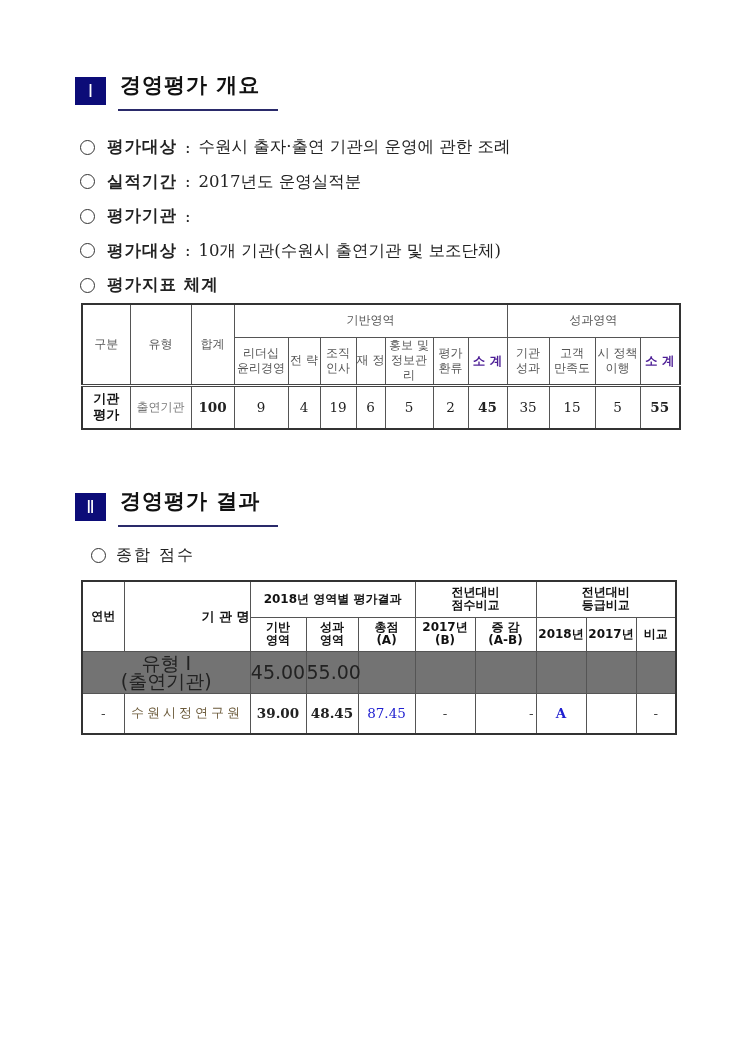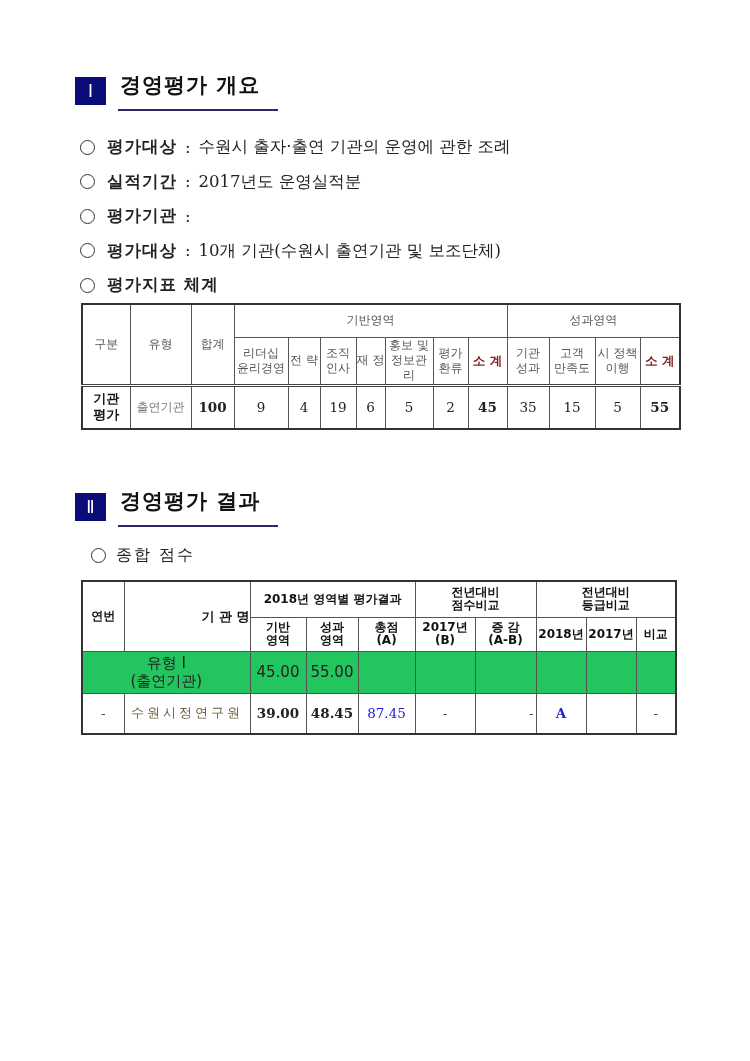--- a/index.html
+++ b/index.html
@@ -14,32 +14,32 @@
                border-bottom: 2px solid #2a2a6a; letter-spacing: 1px; }
   .bullets { position: absolute; left: 80px; top: 130px; }
   .bullet { height: 34.5px; display: flex; align-items: center; font-size: 16.5px; }
   .circle { width: 13px; height: 13px; border: 1.3px solid #333; border-radius: 50%; margin-right: 12px; }
   .b-label { font-weight: bold; letter-spacing: 1px; }
   .b-sep { margin: 0 8px; }
   table { border-collapse: collapse; position: absolute; table-layout: fixed; }
   td, th { border: 1px solid #555; text-align: center; vertical-align: middle; padding: 0; }
   #t1 { left: 81px; top: 303px; border: 2px solid #333; font-family: "DejaVu Sans", sans-serif; }
   #t1 th { font-weight: normal; font-size: 12px; color: #555; line-height: 15px; }
-  #t1 th.bold { font-weight: bold; color: #7f1d1d; font-size: 12.5px; }
+  #t1 th.bold { font-weight: bold; color: #4c1d95; font-size: 12.5px; }
   #t1 td { font-family: "DejaVu Serif", serif; font-size: 13.5px; color: #222; }
   #t1 td.bold { font-weight: bold; }
   #t1 td.rowhead { font-family: "DejaVu Sans", sans-serif; font-weight: bold; font-size: 13px; line-height: 16px; color: #111; }
   #t1 td.typ { font-family: "DejaVu Sans", sans-serif; color: #777; font-size: 12px; }
   #t1 tr.h2 th { border-bottom: 3px double #444; }
   .sub { position: absolute; left: 91px; top: 545px; display: flex; align-items: center;
          font-family: "DejaVu Sans", sans-serif; font-size: 16px; letter-spacing: 2px; }
   .sub .circle { margin-right: 10px; }
   #t2 { left: 81px; top: 580px; border: 2px solid #333; font-family: "DejaVu Sans", sans-serif; }
   #t2 th { font-weight: bold; font-size: 12px; color: #111; line-height: 13px; }
-  #t2 tr.g td { background: #22c55e; font-size: 15px; font-family: "DejaVu Sans", sans-serif; }
+  #t2 tr.g td { background: #737373; font-size: 19px; font-family: "DejaVu Sans", sans-serif; }
   #t2 td.grp { line-height: 18px; font-size: 14px; }
   #t2 tr.d td { font-size: 13.5px; font-family: "DejaVu Serif", serif; font-weight: bold; color: #222; }
   #t2 tr.d td.name { font-family: "DejaVu Sans", sans-serif; font-weight: normal; color: #6b5a3a; letter-spacing: 3px; font-size: 13px; margin-top: 36px; }
   #t2 tr.d td.blue { color: #2020d0; font-weight: normal; }
   #t2 tr.d td.dash { font-weight: normal; color: #444; }
   #t2 tr.d td.right { text-align: right; padding-right: 2px; }
 </style>
 </head>
 <body>
 

